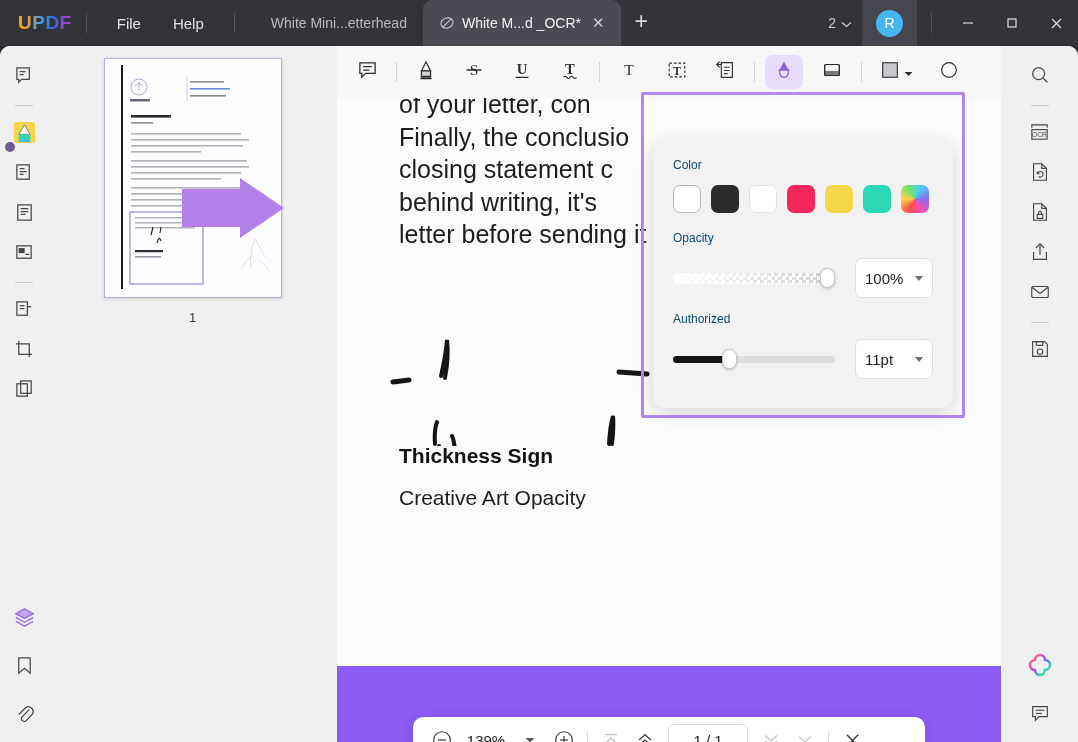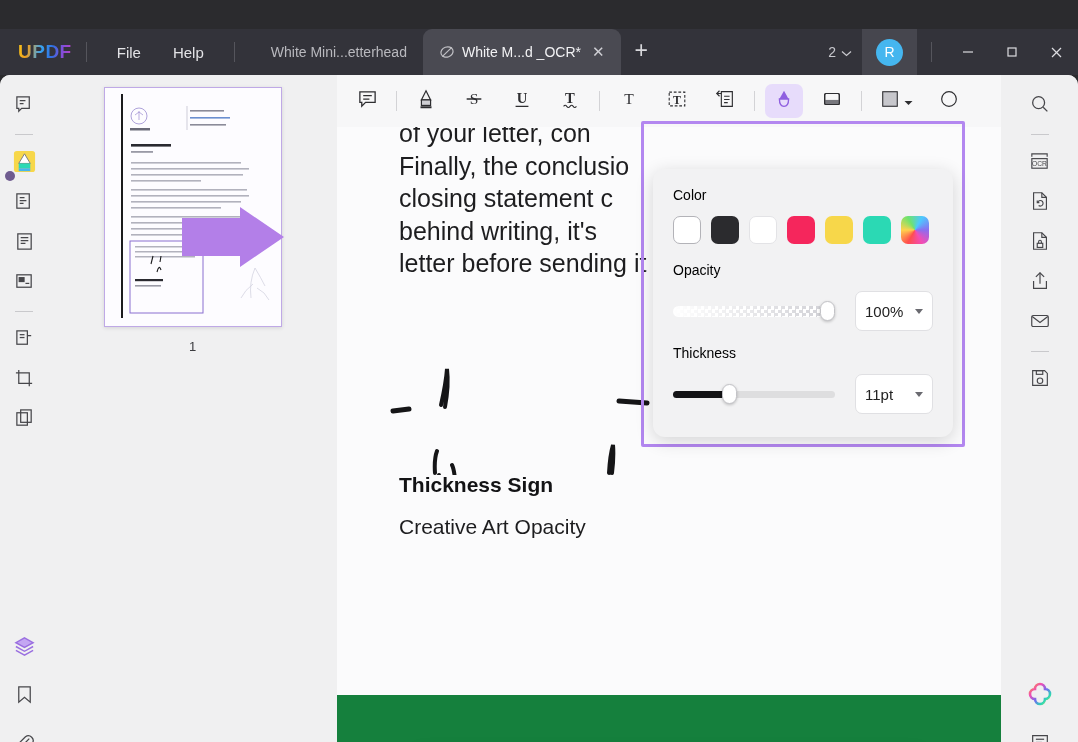--- a/index.html
+++ b/index.html
@@ -2,21 +2,21 @@
 <html><head>
 <meta charset="utf-8">
 <style>
   * { box-sizing: border-box; margin: 0; padding: 0; }
   html, body {
     width: 1078px; height: 742px;
     font-family: "Liberation Sans", sans-serif;
     overflow: hidden;
     background: #2b2b2e;
   }
-  #app { position: relative; width: 1078px; height: 638px; background: #2b2b2e; margin-top: 29px; }
+  #app { position: relative; width: 1078px; height: 638px; background: #2b2b2e; }
 
   
   .titlebar {
     position: absolute; left: 0; top: 0; width: 1078px; height: 46px;
     background: #33333a; display: flex; align-items: center;
   }
   .logo {
     margin-left: 18px; font-size: 19px; font-weight: bold; letter-spacing: .5px;
     background: linear-gradient(100deg,#f5c518 0%,#f0a020 18%,#38a3f0 42%,#2f6fe0 62%,#8b4bd8 82%,#c840c0 100%);
     -webkit-background-clip: text; background-clip: text; color: transparent;
@@ -85,21 +85,21 @@
     border: 1px solid #bfa9e6; box-shadow: 0 1px 4px rgba(0,0,0,.12);
   }
   .thumb-num { margin-top: 12px; font-size: 13px; color: #3b3b3f; }
   .arrow-overlay {
     position: absolute; left: 76px; top: 118px; width: 105px; height: 62px; z-index: 5;
   }
 
   
   .viewport {
     position: absolute; left: 337px; top: 0; width: 664px; height: 696px;
-    background: #15803d; overflow: hidden;
+    background: #8b5cf6; overflow: hidden;
   }
   .page {
     position: absolute; left: 0; top: 0; width: 664px; height: 620px;
     background: #fbfbfc;
   }
   .doctext {
     position: absolute; left: 62px; top: 42px; width: 600px;
     font-size: 25px; line-height: 32.5px; color: #1d1d1f; white-space: nowrap;
   }
   .doctext div { text-align: justify; }
@@ -129,21 +129,21 @@
   
   .popup-frame {
     position: absolute; left: 641px; top: 46px; width: 324px; height: 326px;
     border: 3px solid #b387f0; border-radius: 2px; z-index: 40; pointer-events: none;
   }
   .popup {
     position: absolute; left: 653px; top: 94px; width: 300px; height: 268px;
     background: #f2f2f3; border-radius: 12px; box-shadow: 0 4px 18px rgba(0,0,0,.16);
     z-index: 42; padding: 18px 20px 0 20px;
   }
-  .pop-label { font-size: 14px; color: #000000; margin-bottom: 13px; }
+  .pop-label { font-size: 12px; color: #0c4a6e; margin-bottom: 13px; }
   .swatches { display: flex; gap: 10px; margin-bottom: 18px; }
   .sw { width: 28px; height: 28px; border-radius: 7px; }
   .sw.outline { background: #fff; border: 1.5px solid #b3b3b8; box-shadow: inset 0 0 0 2px #fff; }
   .sw.rainbow { background: conic-gradient(from 210deg,#ff4d4d,#ffd24d,#6ee36e,#4dc8ff,#8b6ef0,#f24db5,#ff4d4d); }
   .row { display: flex; align-items: center; gap: 20px; margin-bottom: 8px; }
   .slider { position: relative; flex: 1; height: 14px; display: flex; align-items: center; }
   .track-checker {
     width: 100%; height: 11px; border-radius: 6px;
     background-image:
       linear-gradient(to right, rgba(255,255,255,1), rgba(255,255,255,0)),
@@ -556,21 +556,21 @@
         <div class="slider">
           <div class="track-checker"></div>
           <div class="knob" style="left:calc(100% - 15px)"></div>
         </div>
         <div class="select">
           <span>100%</span>
           <span class="caret"></span>
         </div>
       </div>
 
-      <div class="pop-label" style="margin-top:14px">Thickness</div>
+      <div class="pop-label" style="margin-top:14px">Authorized</div>
       <div class="row">
         <div class="slider">
           <div class="track-black">
             <div class="fill" style="width:33%"></div>
           </div>
           <div class="knob" style="left:30%"></div>
         </div>
         <div class="select">
           <span>11pt</span>
           <span class="caret"></span>

